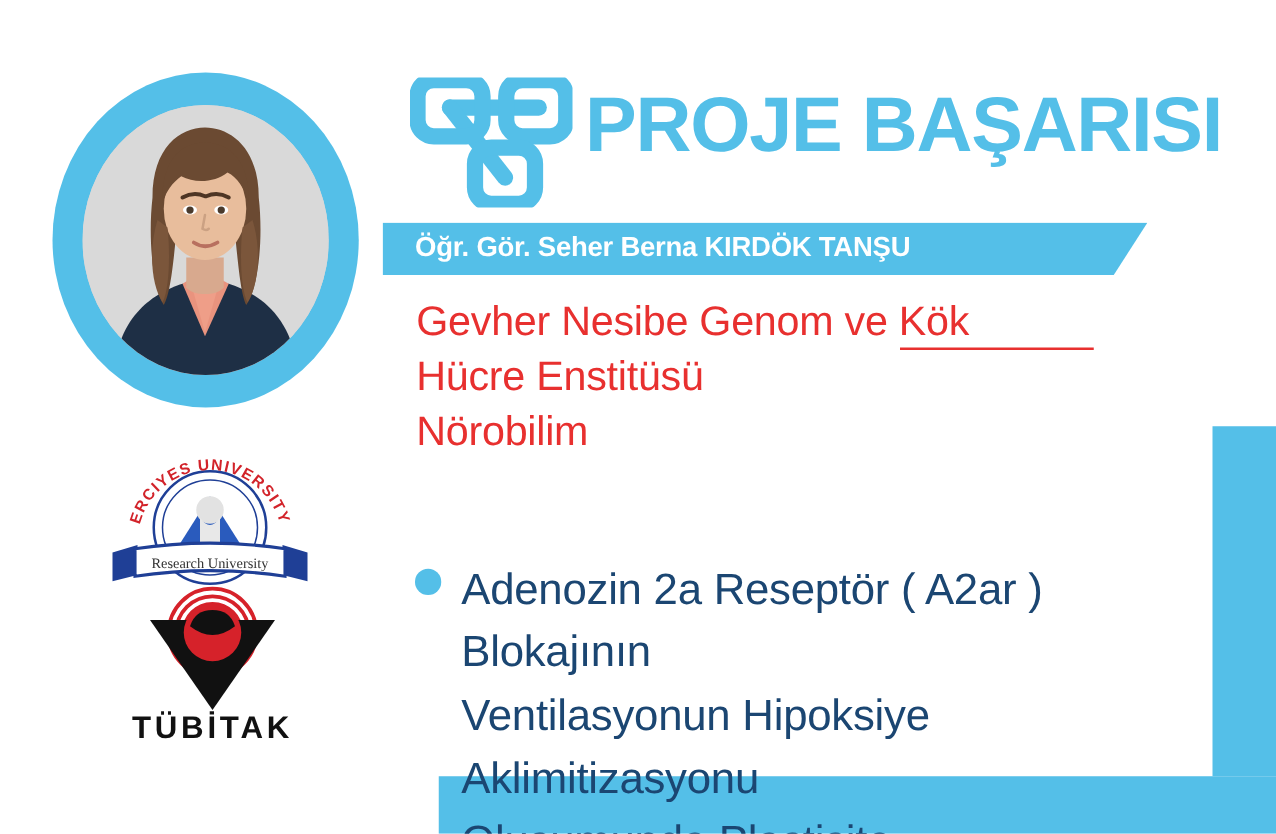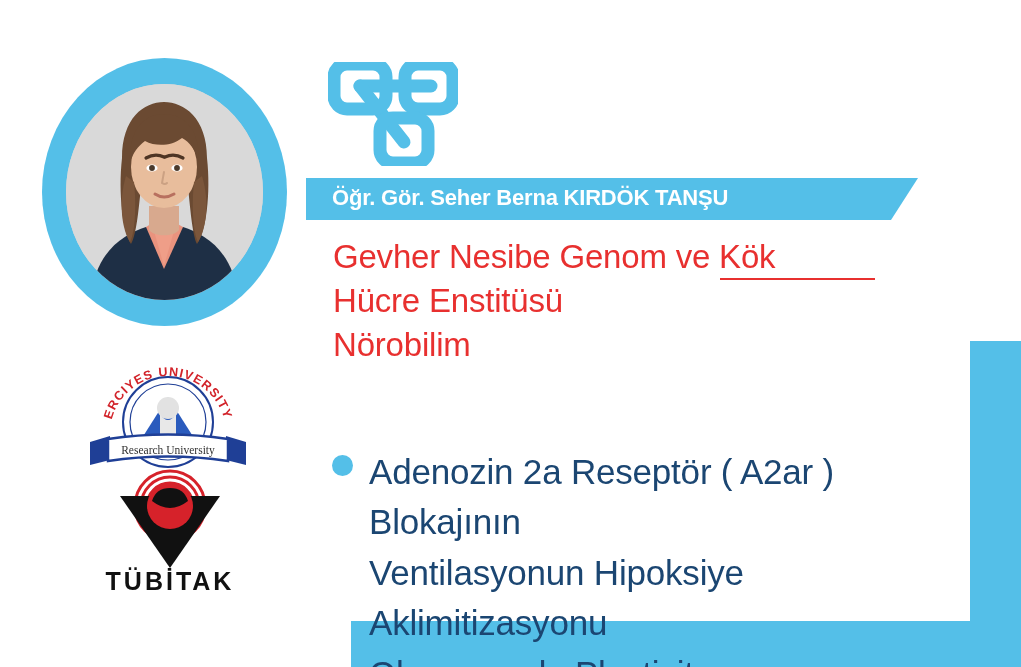--- a/index.html
+++ b/index.html
@@ -144,20 +144,21 @@
       <g stroke="#54bfe8" stroke-width="13" fill="none" stroke-linecap="round">
         <line x1="32" y1="24" x2="103" y2="24"></line>
         <line x1="32" y1="24" x2="76" y2="80"></line>
       </g>
       <rect x="6" y="2" width="52" height="45" rx="13" ry="13" fill="none" stroke="#54bfe8" stroke-width="13"></rect>
       <rect x="77" y="2" width="48" height="45" rx="13" ry="13" fill="none" stroke="#54bfe8" stroke-width="13"></rect>
       <rect x="52" y="56" width="48" height="45" rx="13" ry="13" fill="none" stroke="#54bfe8" stroke-width="13"></rect>
     </svg>
   </div>
 
+  <div class="title">PROJE BAŞARISI</div>
 
   <div class="name-banner"></div>
   <div class="name-text">Öğr. Gör. Seher Berna KIRDÖK TANŞU</div>
 
   <div class="inst">Gevher Nesibe Genom ve Kök
 Hücre Enstitüsü
 Nörobilim</div>
   <div class="red-rule"></div>
 
 

